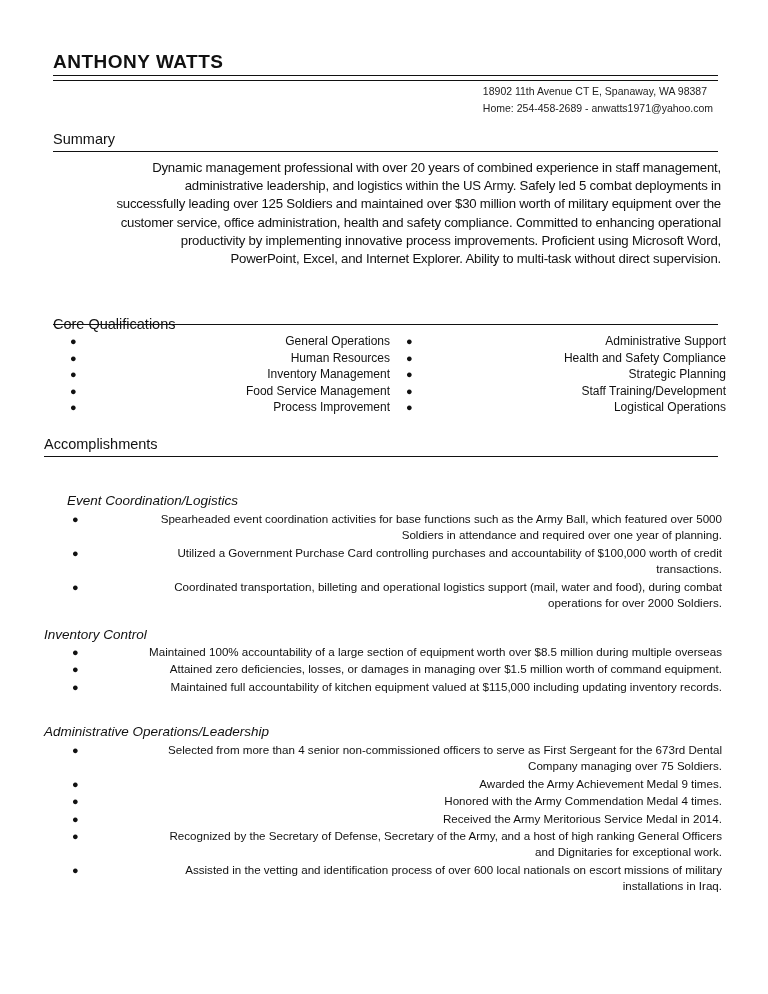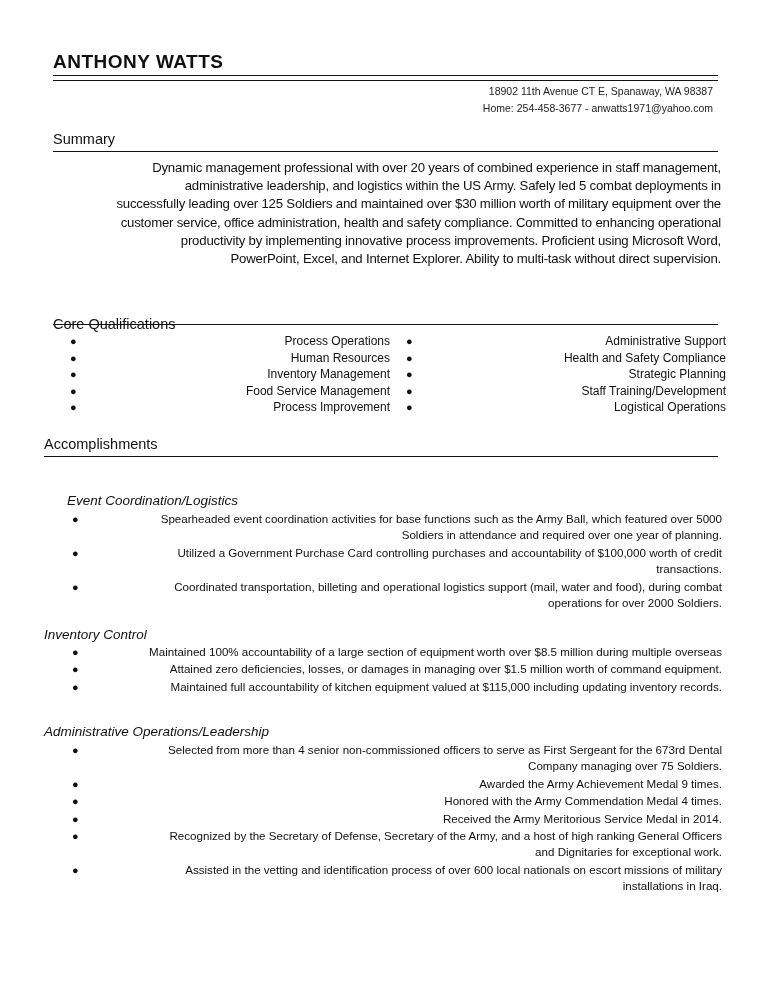--- a/index.html
+++ b/index.html
@@ -2,58 +2,58 @@
 <html><head>
 <meta charset="utf-8">
 <style>
   html, body { margin:0; padding:0; background:#ffffff; }
   body { width:768px; height:994px; position:relative; overflow:hidden;
          font-family:"DejaVu Sans Condensed","DejaVu Sans", sans-serif; color:#111; }
   .abs { position:absolute;text-align:right; }
   .name { left:53px; top:51px; font-size:19px; font-weight:bold; letter-spacing:0.5px;
           font-family:"Liberation Sans", sans-serif; color:#111; }
   .rule { position:absolute; left:53px; width:665px; height:0; border-top:1.6px solid #111; }
-  .contact { right:55px; text-align:right; font-size:10.5px; line-height:17px;
+  .contact { right:55px; text-align:left; font-size:10.5px; line-height:17px;
              font-family:"Liberation Sans", sans-serif; color:#222; }
   .sec-title { font-size:14.5px; font-family:"Liberation Sans", sans-serif; color:#111; }
   .para { left:53px; width:668px; font-size:13.2px; line-height:18.2px;
           font-family:"Liberation Sans", sans-serif; color:#111; letter-spacing:-0.2px; }
   .qual-list, .acc-list { list-style:none; margin:0; padding:0; }
   .qual-list li, .acc-list li { position:relative; font-family:"Liberation Sans", sans-serif; color:#111; }
   .qual-list li { font-size:12px; line-height:16.6px; padding-left:18px; }
   .bullet { position:absolute; left:0; top:0; font-size:11px; }
   .acc-list li { font-size:11.6px; line-height:16.4px; padding-left:18px; margin-bottom:1px; }
   .sub-title { font-style:italic; font-size:13.5px; font-family:"Liberation Sans", sans-serif; color:#111; }
 </style>
 </head>
 <body>
 
 <div class="abs name">ANTHONY  WATTS</div>
 <div class="rule" style="top:75px;"></div>
 <div class="rule" style="top:80px;"></div>
 <div class="abs contact" style="top:83px;">
   <div>18902  11th Avenue CT E, Spanaway,  WA 98387</div>
-  <div>Home: 254-458-3677  - anwatts1971@yahoo.com</div>
+  <div>Home: 254-458-2689  - anwatts1971@yahoo.com</div>
 </div>
 
 <div class="abs sec-title" style="left:53px; top:131px;">Summary</div>
 <div class="rule" style="top:151px;"></div>
 <div class="abs para" style="top:159px;">
   <div>Dynamic management professional with over 20 years of combined experience in staff management,</div>
   <div>administrative leadership,  and logistics within the US Army. Safely led 5 combat deployments in</div>
   <div>successfully  leading over 125 Soldiers and maintained over $30 million worth of military equipment over the</div>
   <div>customer service,  office administration, health and safety compliance. Committed to enhancing operational</div>
   <div>productivity by implementing innovative process improvements. Proficient using Microsoft Word,</div>
   <div>PowerPoint, Excel, and Internet Explorer.   Ability to multi-task without direct supervision.</div>
 </div>
 
 <div class="abs sec-title" style="left:53px; top:316px;">Core Qualifications</div>
 <div class="rule" style="top:324px;"></div>
 <ul class="abs qual-list" style="left:70px; top:333px; width:320px;">
-  <li><span class="bullet">●</span><span>Process Operations</span></li>
+  <li><span class="bullet">●</span><span>General Operations</span></li>
   <li><span class="bullet">●</span><span>Human   Resources</span></li>
   <li><span class="bullet">●</span><span>Inventory Management</span></li>
   <li><span class="bullet">●</span><span>Food Service Management</span></li>
   <li><span class="bullet">●</span><span>Process Improvement</span></li>
 </ul>
 <ul class="abs qual-list" style="left:406px; top:333px; width:320px;">
   <li><span class="bullet">●</span><span>Administrative Support</span></li>
   <li><span class="bullet">●</span><span>Health  and  Safety  Compliance</span></li>
   <li><span class="bullet">●</span><span>Strategic Planning</span></li>
   <li><span class="bullet">●</span><span>Staff Training/Development</span></li>

